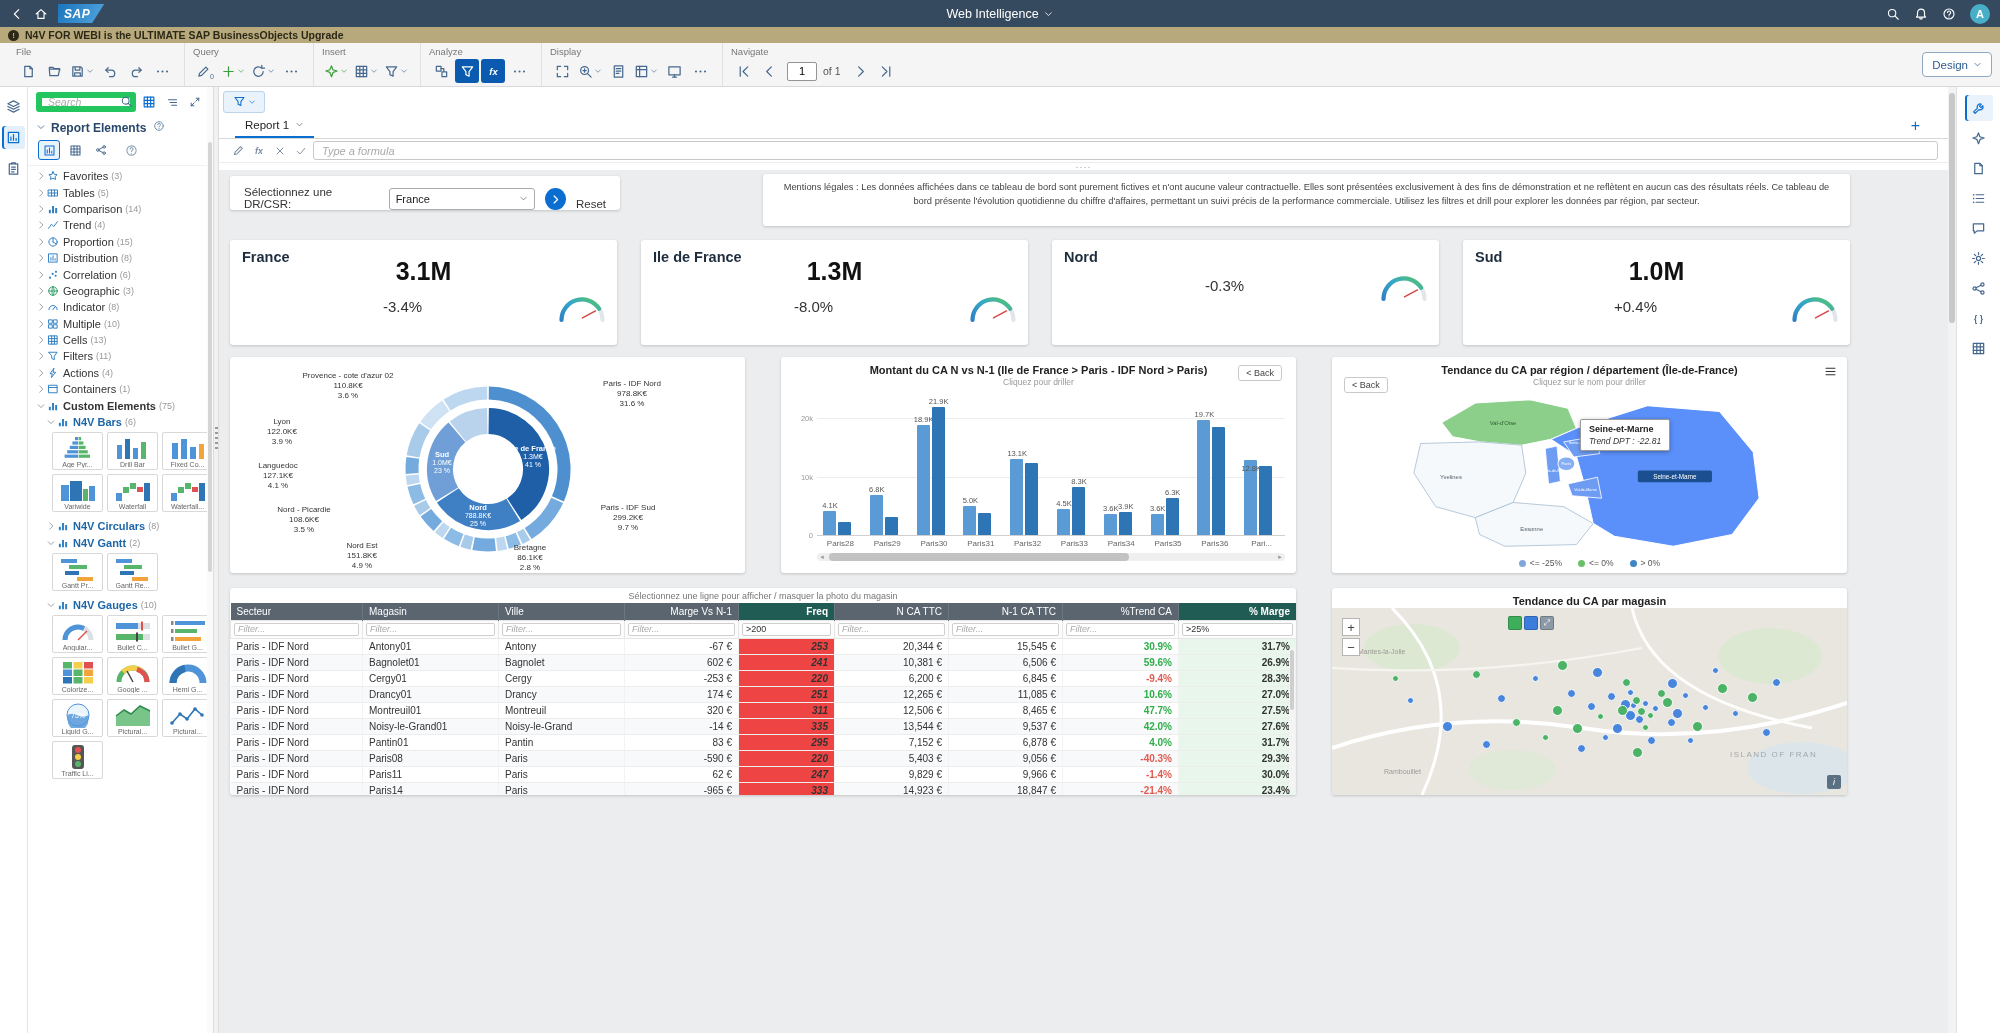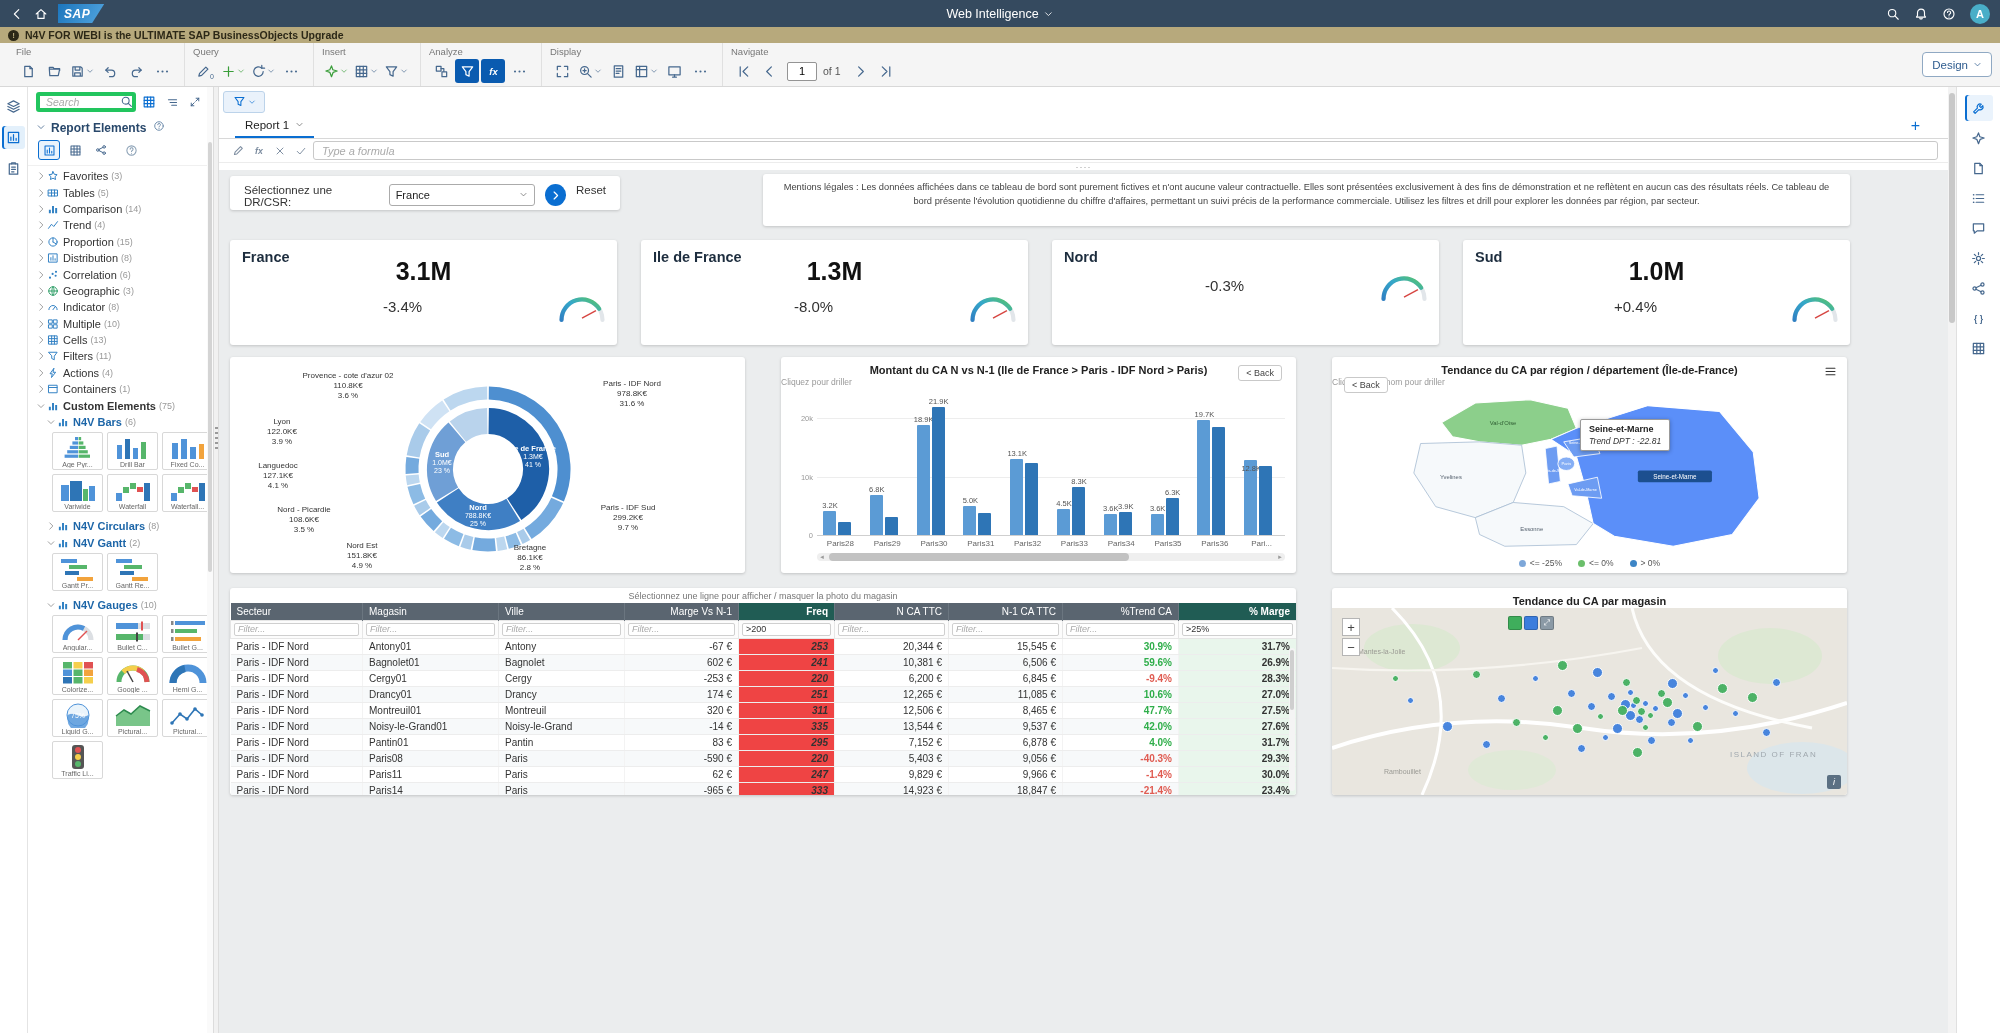--- a/index.html
+++ b/index.html
@@ -32,21 +32,21 @@
 .design-btn{margin-left:auto;align-self:center;border:1px solid #90a9c3;background:#fff;color:#2f5c8f;height:25px;padding:0 9px;border-radius:4px;display:flex;align-items:center;gap:5px;font-size:11.5px;cursor:pointer}
 
 .work{flex:1;display:flex;min-height:0}
 .leftstrip{width:28px;flex:0 0 28px;background:#fff;border-right:1px solid #e4e4e4;display:flex;flex-direction:column;align-items:center;padding-top:8px;gap:8px}
 .strip-btn{width:23px;height:23px;border-radius:3px;display:flex;align-items:center;justify-content:center;color:#46688e;cursor:pointer}
 .strip-btn.active{background:#e3f0fb;color:#0a6ed1;box-shadow:inset 2px 0 0 #0a6ed1}
 
 .sidebar{width:186px;flex:0 0 186px;background:#fff;border-right:1px solid #dcdcdc;position:relative;overflow:hidden;display:flex;flex-direction:column}
 .side-search{display:flex;align-items:center;gap:3px;padding:5px 8px 4px 8px}
 .search-wrap{position:relative;flex:1}
-.search-wrap input{width:100%;height:20px;border:4px solid #22c55e;border-radius:3px;padding:0 18px 0 6px;font-size:10.5px}
+.search-wrap input{width:100%;height:20px;border:6px solid #22c55e;border-radius:3px;padding:0 18px 0 6px;font-size:10.5px}
 .search-wrap .mag{position:absolute;right:3px;top:3px;color:#46688e}
 .side-ibtn{width:20px;height:20px;display:flex;align-items:center;justify-content:center;color:#46688e;cursor:pointer}
 .side-ibtn.blue{color:#0a6ed1}
 .panel-head{display:flex;align-items:center;gap:5px;padding:4px 8px 2px 8px;color:#29486b;font-weight:bold;font-size:12px}
 .panel-head .hlp{margin-left:2px;color:#6d8bab}
 .elem-tools{display:flex;align-items:center;gap:4px;padding:3px 8px 5px 10px;border-bottom:1px solid #f0f0f0}
 .etool{width:22px;height:20px;border:1px solid transparent;border-radius:3px;display:flex;align-items:center;justify-content:center;color:#46688e;cursor:pointer}
 .etool.sel{border-color:#0a6ed1;background:#eaf3fc;color:#0a6ed1}
 .etool.help{margin-left:4px;color:#8aa0b5}
 #sidetree{flex:1;overflow:hidden;padding-top:2px}
@@ -72,35 +72,35 @@
 .tabbar{height:26px;border-bottom:1px solid #d8d8d8;display:flex;align-items:flex-end;padding:0 16px;position:relative}
 .tab{display:flex;align-items:center;gap:6px;font-size:11.5px;color:#222;padding:4px 10px 5px;border-bottom:2px solid #0a6ed1;cursor:pointer}
 .addtab{position:absolute;right:28px;bottom:3px;color:#0a6ed1;font-size:16px;cursor:pointer}
 .formula-row{height:24px;display:flex;align-items:center;gap:3px;padding:2px 10px;border-bottom:1px solid #ececec}
 .f-ico{width:18px;display:flex;justify-content:center;color:#7d8da0;cursor:pointer}
 .formula-input{flex:1;height:19px;border:1px solid #c9c9c9;border-radius:3px;padding:0 8px;font-size:11px;font-style:italic;color:#999;background:#fff}
 .splitdots{height:7px;display:flex;align-items:center;justify-content:center;color:#999;font-size:9px;letter-spacing:1px}
 .canvas{flex:1;position:relative;background:#ebedee;overflow:hidden}
 .card{position:absolute;background:#fff;border-radius:3px;box-shadow:0 1px 3px rgba(0,0,0,.18)}
 
-.sel-row{display:flex;align-items:flex-start;gap:10px;height:100%;padding:8px 14px}
+.sel-row{display:flex;align-items:flex-end;gap:10px;height:100%;padding:0 14px}
 .sel-label{font-size:11.5px;color:#333}
 .select{width:150px;height:22px;border:1px solid #ababab;border-radius:3px;display:flex;align-items:center;justify-content:space-between;padding:0 6px;color:#222;background:#fff;cursor:pointer}
 .go-btn{width:22px;height:22px;border-radius:50%;background:#0a6ed1;color:#fff;display:flex;align-items:center;justify-content:center;cursor:pointer}
 .reset-btn{font-size:11.5px;color:#333;cursor:pointer}
 
 .legal{padding:7px 16px;text-align:center;font-size:9.3px;color:#444;line-height:1.5}
 
 .kpi-title{font-size:14.5px;font-weight:bold;color:#1d2d3e;padding:9px 0 0 12px}
 .kpi-value{text-align:center;font-size:25px;font-weight:bold;color:#111;margin-top:-8px}
 .kpi-bottom{display:flex;align-items:center;padding:0 8px 0 20px;margin-top:0}
 .kpi-delta{flex:1;text-align:center;font-size:15px;color:#333}
 
 .card-title{font-size:11px;font-weight:bold;text-align:center;color:#222;margin-top:7px;padding:0 40px}
-.card-sub{font-size:8.5px;color:#999;margin-top:1px}
+.card-sub{font-size:8.5px;color:#999;text-align:center;margin-top:1px}
 .back-btn{position:absolute;border:1px solid #c9c9c9;border-radius:3px;background:#fff;font-size:9px;color:#444;padding:2px 7px;cursor:pointer}
 .menu-ico{position:absolute;top:8px;right:10px;color:#333;cursor:pointer}
 .callout{position:absolute;width:96px;text-align:center;font-size:8px;color:#333;line-height:1.25;pointer-events:none}
 .vbar{position:absolute;border-radius:1px 1px 0 0;cursor:pointer}
 .blabel{position:absolute;text-align:center;font-size:7.5px;color:#555}
 .xlab{position:absolute;text-align:center;font-size:8px;color:#666}
 .ytick{position:absolute;text-align:right;font-size:7.5px;color:#999}
 .gridline{position:absolute;height:1px;background:#ededed}
 .baseline{position:absolute;height:1px;background:#cfcfcf}
 .hscroll{position:absolute;height:8px;background:#efefef;border-radius:4px}
@@ -1171,21 +1171,21 @@
           <div class="card-sub">Cliquez pour driller</div>
           <button class="back-btn" style="top:8px;right:14px">&lt; Back</button>
           <div id="barplot" style="position:absolute;inset:0">
               <div class="baseline" style="top: 178px; left: 36px; width: 468px;"></div>
               <div class="ytick" style="top: 174px; left: 10px; width: 22px;">0</div>
               <div class="gridline" style="top: 119.7px; left: 36px; width: 468px;"></div>
               <div class="ytick" style="top: 115.7px; left: 10px; width: 22px;">10k</div>
               <div class="gridline" style="top: 61.3px; left: 36px; width: 468px;"></div>
               <div class="ytick" style="top: 57.3px; left: 10px; width: 22px;">20k</div>
               <div class="vbar" style="left: 42px; top: 154.1px; width: 13px; height: 23.9px; background: rgb(91, 155, 213);"></div>
-              <div class="blabel" style="left: 31px; top: 144.1px; width: 36px;">3.2K</div>
+              <div class="blabel" style="left: 31px; top: 144.1px; width: 36px;">4.1K</div>
               <div class="vbar" style="left: 57px; top: 164.6px; width: 13px; height: 13.4px; background: rgb(46, 117, 182);"></div>
               <div class="xlab" style="left: 36px; top: 182px; width: 46.8px;">Paris28</div>
               <div class="vbar" style="left: 88.8px; top: 138.3px; width: 13px; height: 39.7px; background: rgb(91, 155, 213);"></div>
               <div class="blabel" style="left: 77.8px; top: 128.3px; width: 36px;">6.8K</div>
               <div class="vbar" style="left: 103.8px; top: 159.9px; width: 13px; height: 18.1px; background: rgb(46, 117, 182);"></div>
               <div class="xlab" style="left: 82.8px; top: 182px; width: 46.8px;">Paris29</div>
               <div class="vbar" style="left: 135.6px; top: 67.8px; width: 13px; height: 110.3px; background: rgb(91, 155, 213);"></div>
               <div class="blabel" style="left: 124.6px; top: 57.8px; width: 36px;">18.9K</div>
               <div class="vbar" style="left: 150.6px; top: 50.3px; width: 13px; height: 127.8px; background: rgb(46, 117, 182);"></div>
               <div class="blabel" style="left: 139.6px; top: 40.3px; width: 36px;">21.9K</div>

